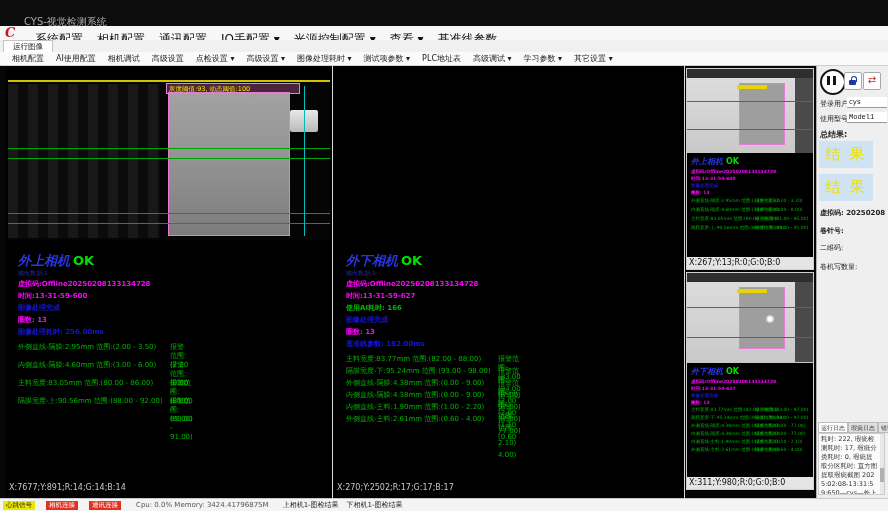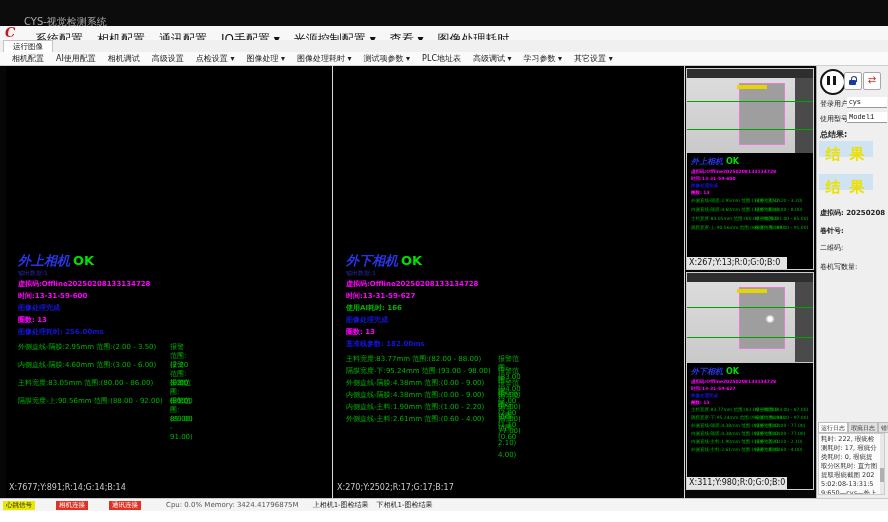--- a/index.html
+++ b/index.html
@@ -83,51 +83,51 @@
   .mini-text{position:absolute;left:4px;}
   #mini-top .mini-text{top:88px;}
   #mini-bottom .mini-text{top:94px;}
   .mini-title{font-size:8px;font-weight:bold;font-style:italic;color:#2a35e8;line-height:9px;margin-bottom:2px;}
   .mini-title .cam-ok{font-size:8px;}
   .mini-m{font-size:4.5px;font-weight:bold;color:#ff00ff;line-height:7px;}
   .mini-b{font-size:4.5px;font-weight:bold;color:#1515d8;line-height:7px;}
   .mini-row{position:relative;font-size:4.5px;color:#00b400;line-height:9px;height:9px;white-space:nowrap;}
   #mini-bottom .mini-row{height:8px;line-height:8px;}
   .mini-alarm{position:absolute;left:64px;top:0;}
-  .mini-label{position:absolute;left:0;bottom:0;width:100px;height:12px;background:#e4e4e4;
+  .mini-label{position:absolute;left:0;bottom:0;width:126px;height:12px;background:#e4e4e4;
       color:#111;font-size:8px;line-height:12px;padding-left:2px;box-sizing:border-box;}
   
   #sidebar{left:816px;top:0;width:72px;height:432px;background:#efefef;border-left:1px solid #b0b0b0;box-sizing:border-box;}
   #pause-btn{left:3px;top:3px;width:22px;height:22px;border:2.5px solid #151515;border-radius:50%;background:#fff;}
   .pbar{position:absolute;top:5px;width:3px;height:9px;background:#151515;}
   .sm-btn{position:absolute;top:6px;width:16px;height:16px;background:#fff;border:1px solid #a8a8a8;border-radius:2px;}
   #auth-btn{left:27px;}
   #swap-btn{left:46px;}
   .lock-body{position:absolute;left:4px;top:7px;width:7px;height:5px;background:#1c3aa0;border-radius:1px;}
   .lock-shackle{position:absolute;left:5.5px;top:3px;width:4px;height:5px;border:1.5px solid #1c3aa0;
       border-bottom:none;border-radius:3px 3px 0 0;}
   .swap-glyph{font-size:10px;line-height:14px;color:#c23322;text-align:center;width:100%;display:block;}
   .sb-label{position:absolute;left:3px;font-size:7px;color:#222;}
   .sb-field{position:absolute;left:30px;width:38px;height:10px;background:#fff;border-bottom:1px solid #999;
       font-size:7px;line-height:10px;padding-left:2px;color:#111;}
   .sb-bold{font-weight:bold;font-size:8px;}
-  .result-box{position:absolute;left:2px;width:54px;height:16px;background:#cfe3f2;
-      color:#ece000;font-weight:bold;font-size:15px;line-height:27px;text-align:center;letter-spacing:2px;}
+  .result-box{position:absolute;left:2px;width:54px;height:27px;background:#cfe3f2;
+      color:#ece000;font-weight:normal;font-size:15px;line-height:27px;text-align:center;letter-spacing:2px;}
   #log-tabs{position:absolute;left:1px;top:356px;display:flex;}
   .log-tab{font-size:6px;line-height:9px;padding:0 2px;background:#e0e0e0;border:1px solid #bbb;color:#333;white-space:nowrap;}
   .log-tab.active{background:#fff;}
   #log-box{position:absolute;left:1px;top:367px;width:67px;height:62px;background:#fbfbfb;border:1px solid #ccc;
       box-sizing:border-box;overflow:hidden;}
   #log-text{font-size:6.5px;line-height:9px;color:#333;padding:1px 6px 1px 2px;word-break:break-all;}
   #log-scroll{position:absolute;right:0;top:0;width:4px;height:60px;background:#e8e8e8;}
   #log-thumb{position:absolute;right:0;top:34px;width:4px;height:14px;background:#b0b0b0;}
   
   #statusbar{left:0;top:498px;width:888px;height:13px;background:#f4f4f4;border-top:1px solid #c8c8c8;
       display:flex;align-items:center;padding-left:3px;box-sizing:border-box;}
-  .badge{font-size:6.5px;line-height:9px;padding:0 3px;margin-right:21px;}
+  .badge{font-size:6.5px;line-height:9px;padding:0 3px;margin-right:11px;}
   #hb-badge{background:#e8e800;color:#222;}
   .red-badge{background:#e03222;color:#fff;text-align:center;}
   #cpu-text{font-size:7px;color:#555;margin-left:4px;text-align:right;}
   .result-link{font-size:7px;color:#222;margin-left:14px;}
 </style>
 </head>
 <body>
 
 <div class="abs" id="topblack">
   <div class="abs" id="win-title">CYS-视觉检测系统</div>
@@ -135,44 +135,56 @@
 
 <div class="abs" id="menubar"></div>
 <div class="abs" id="logo">C</div>
 <div class="abs" id="menu-items">
   <span class="menu-item">系统配置</span>
   <span class="menu-item">相机配置</span>
   <span class="menu-item">通讯配置</span>
   <span class="menu-item">IO手配置 ▾</span>
   <span class="menu-item">光源控制配置 ▾</span>
   <span class="menu-item">查看 ▾</span>
-  <span class="menu-item">图像处理耗时</span>
+  <span class="menu-item">基准线参数</span>
 </div>
 
 <div class="abs" id="tabrow"></div>
 <div class="abs" id="run-tab">运行图像</div>
 
 <div class="abs" id="toolbar">
   <span class="tool-item">相机配置</span>
   <span class="tool-item">AI使用配置</span>
   <span class="tool-item">相机调试</span>
   <span class="tool-item">高级设置</span>
   <span class="tool-item">点检设置 ▾</span>
-  <span class="tool-item">图像处理 ▾</span>
+  <span class="tool-item">高级设置 ▾</span>
   <span class="tool-item">图像处理耗时 ▾</span>
   <span class="tool-item">测试项参数 ▾</span>
   <span class="tool-item">PLC地址表</span>
   <span class="tool-item">高级调试 ▾</span>
   <span class="tool-item">学习参数 ▾</span>
   <span class="tool-item">其它设置 ▾</span>
 </div>
 
 <div class="abs" id="main">
 
   <div class="panel" id="left-panel">
+    <div class="abs" id="left-image">
+      <div class="abs li-topline"></div>
+      <div class="abs li-stripes"></div>
+      <div class="abs li-block"></div>
+      <div class="abs li-conn"></div>
+      <div class="abs gl" style="top:68px;"></div>
+      <div class="abs gl" style="top:78px;"></div>
+      <div class="abs gl" style="top:133px;"></div>
+      <div class="abs gl" style="top:143px;"></div>
+      <div class="abs li-cyan"></div>
+      <div class="abs li-label">灰度阈值:93, 动态阈值:100</div>
+    </div>
     <div class="textcol">
       <div class="cam-title"><span>外上相机</span><span class="cam-ok">OK</span></div>
       <div class="tiny-line">输出数据:1</div>
       <div class="m-line">虚拟码:Offline20250208133134728</div>
       <div class="m-line">时间:13-31-59-600</div>
       <div class="b-line">图像处理完成</div>
       <div class="m-line">圈数: 13</div>
       <div class="b-line">图像处理耗时: 256.00ms</div>
       <div class="rows">
         <div class="mrow"><span>外侧直线-隔膜:2.95mm 范围:(2.00 - 3.50)</span><span class="alarm">报警范围:(2.20 - 3.20)</span></div>

